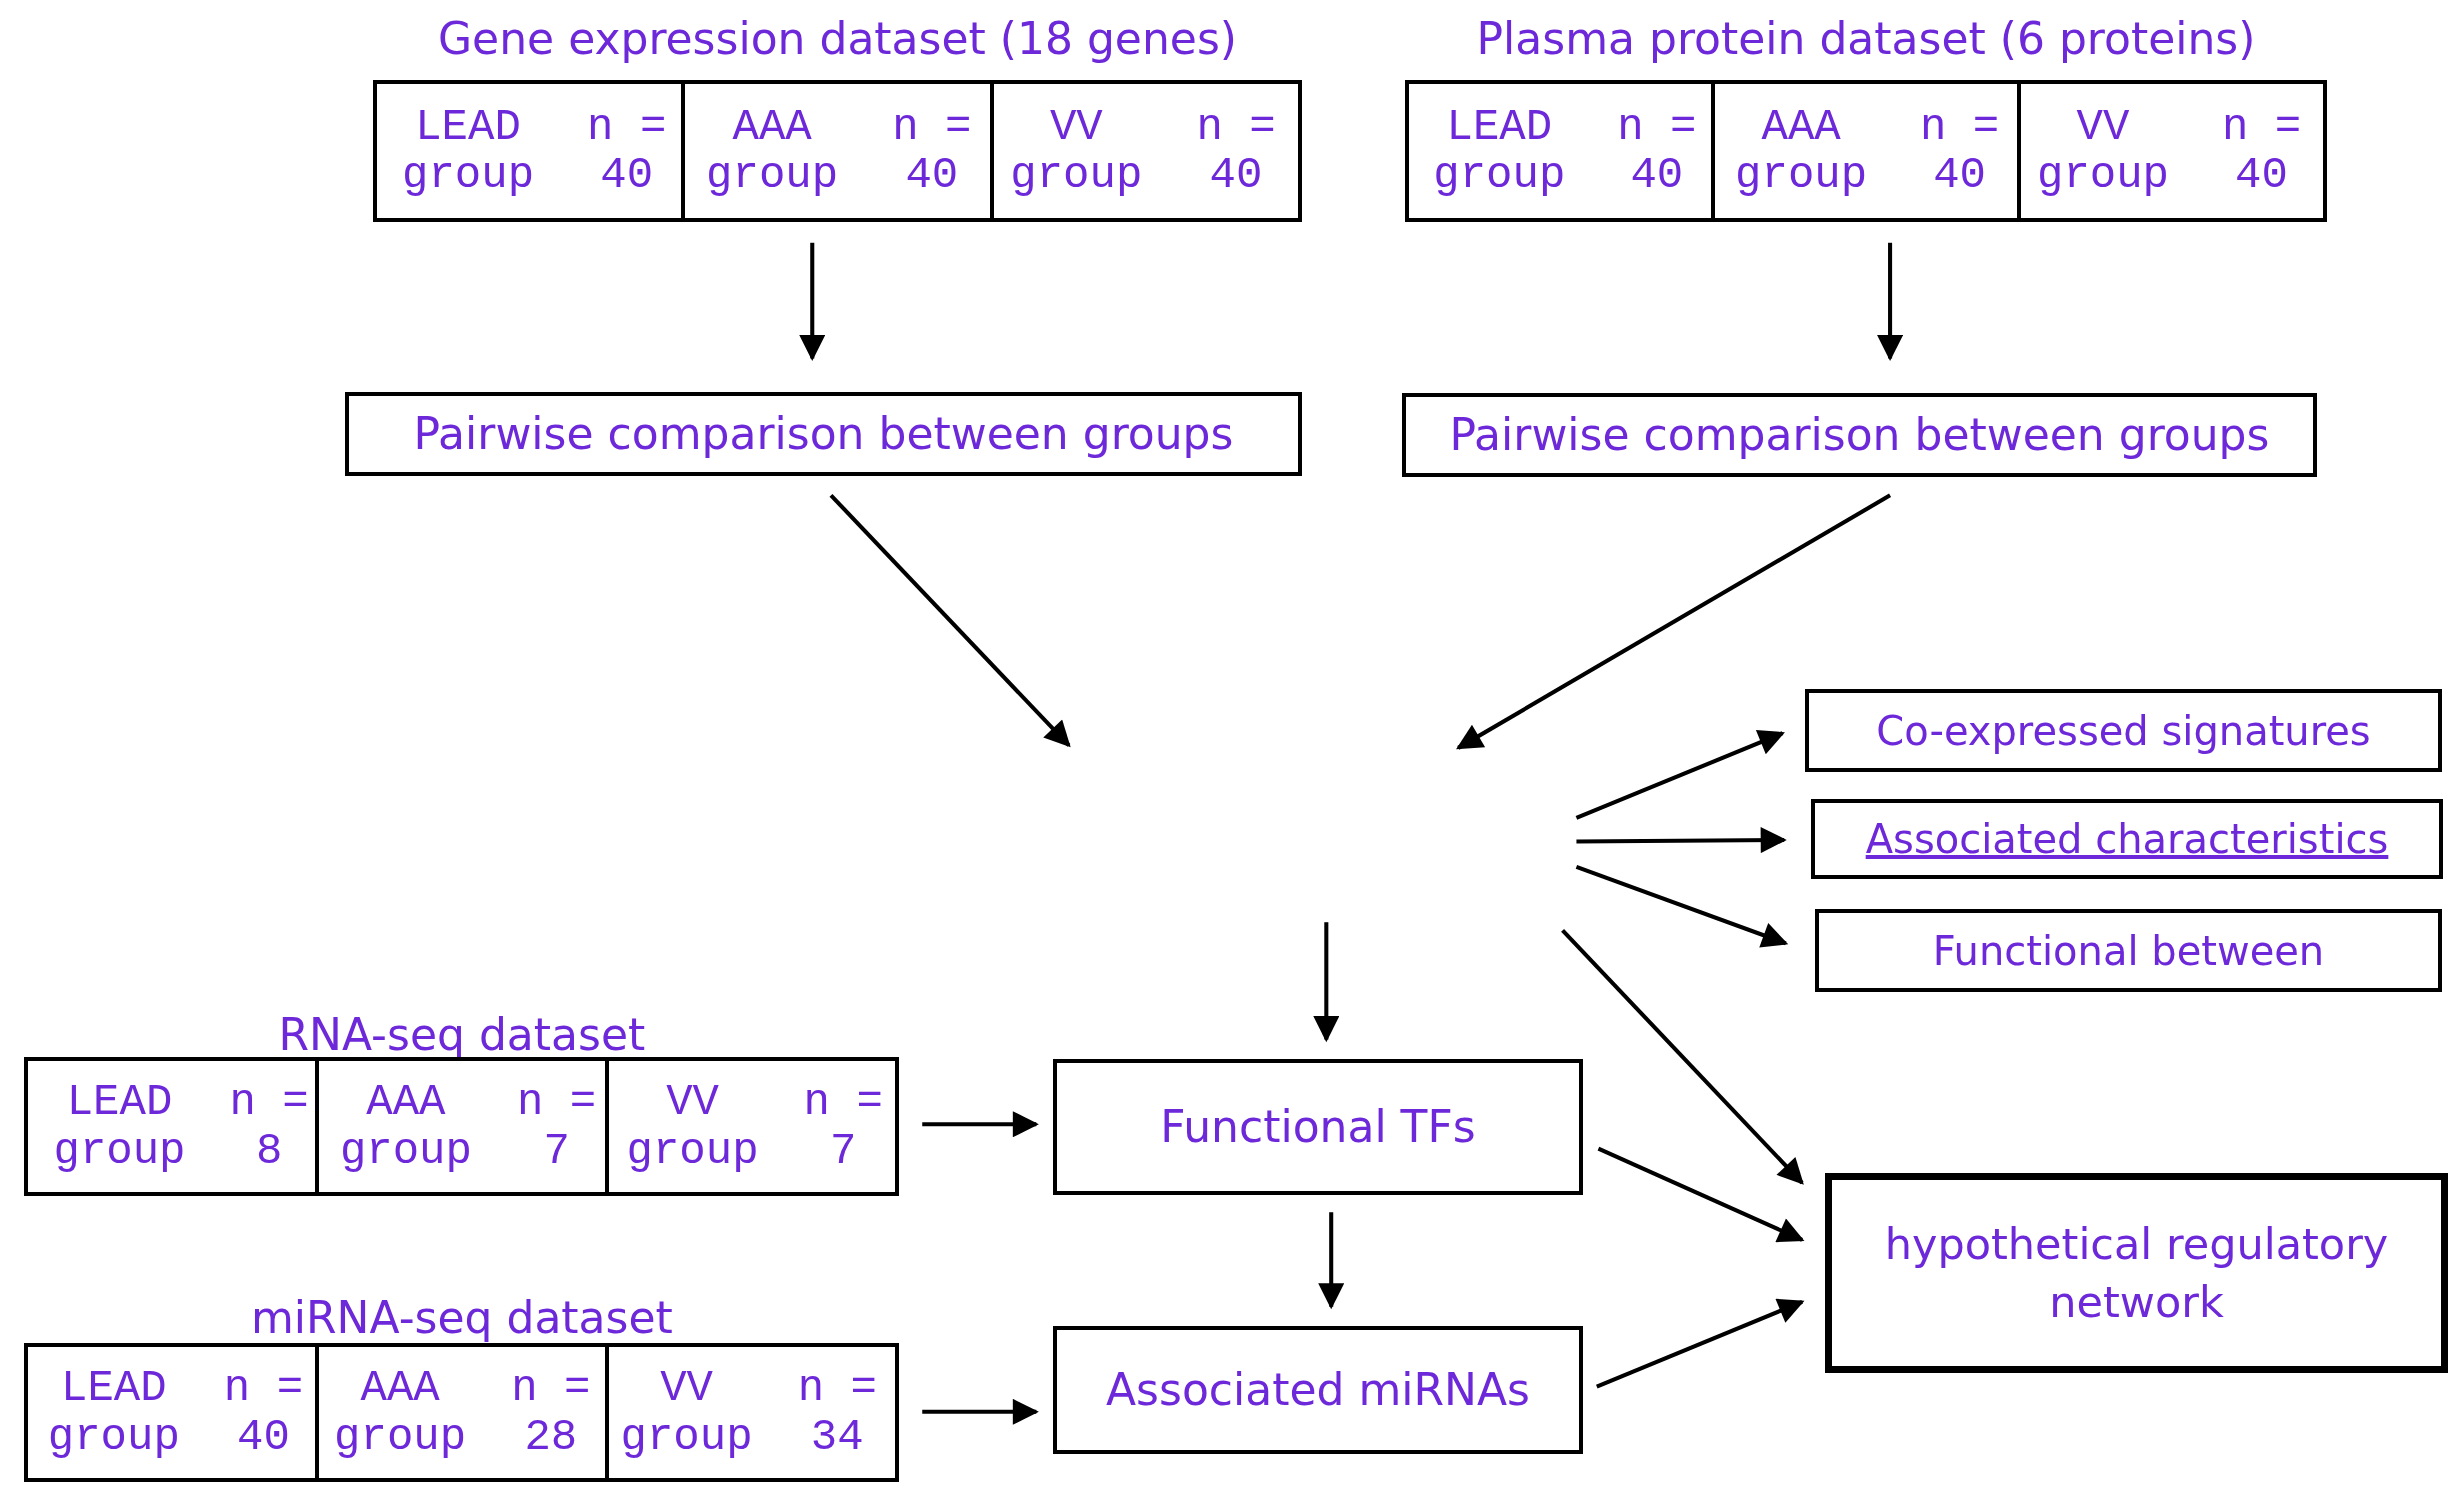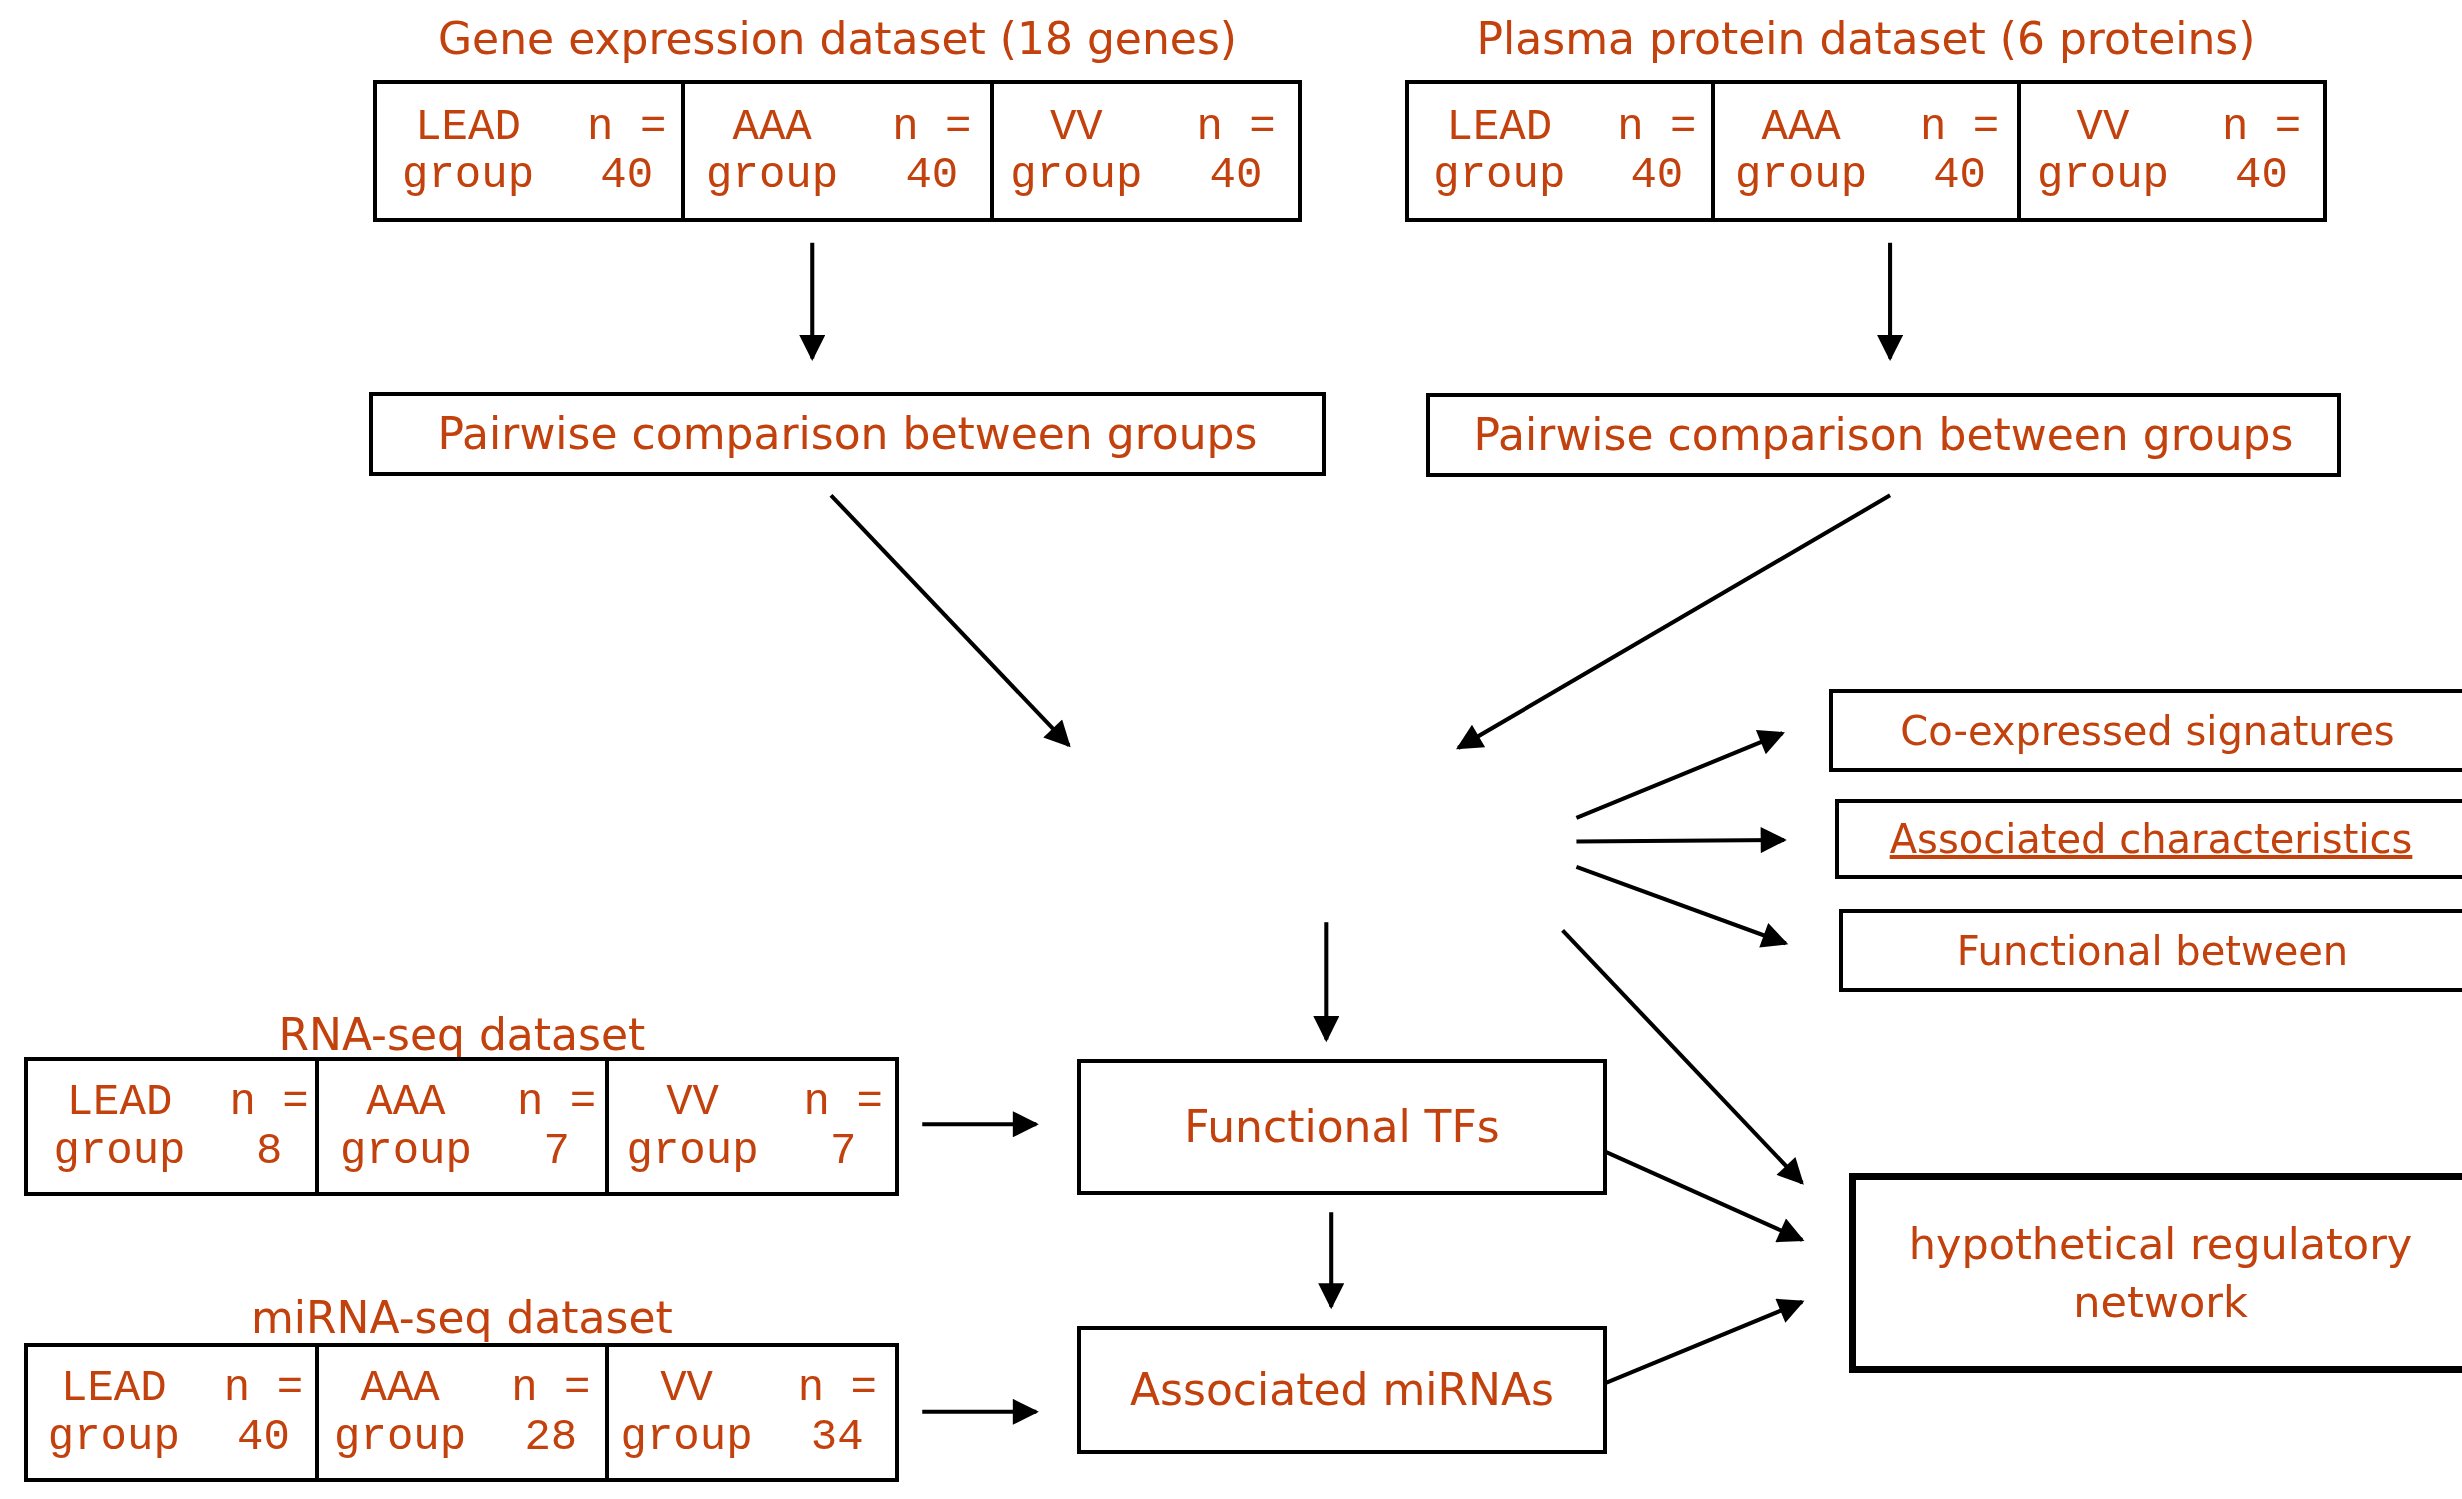--- a/index.html
+++ b/index.html
@@ -1,21 +1,21 @@
 <!DOCTYPE html>
 <html style="font-size:13px"><head>
 <meta charset="utf-8">
 <style>
   html, body { margin: 0; padding: 0; background: #ffffff; }
   #stage {
     position: relative;
     width: 2462px;
     height: 1499px;
     background: #ffffff;
-    color: #c2410c;
+    color: #6d28d9;
     font-family: "DejaVu Sans", "Liberation Sans", sans-serif;
     overflow: hidden;
   }
   #arrow-layer {
     position: absolute;
     left: 0; top: 0;
     width: 2462px; height: 1499px;
     pointer-events: none;
   }
   .arrow {
@@ -55,21 +55,20 @@
     flex-direction: column;
     justify-content: center;
     align-items: center;
     text-align: left;
     border: 4.1px solid #000000;
     box-sizing: border-box;
     background: #ffffff;
     font-size: 44px;
     line-height: 1.3;
     white-space: nowrap;
-    margin-left: 24px;
   }
   .obox.bold-border { border-width: 4.9px; font-size: 40px; }
   .obox.network { border-width: 7.3px; font-size: 43px; line-height: 1.35; }
   .obox.two-line { font-size: 43px; }
 </style>
 </head>
 <body>
 
 <div id="stage">
 

